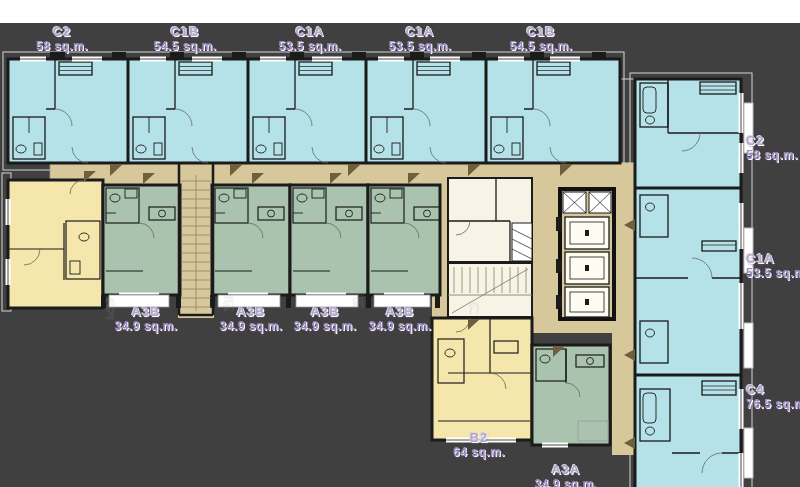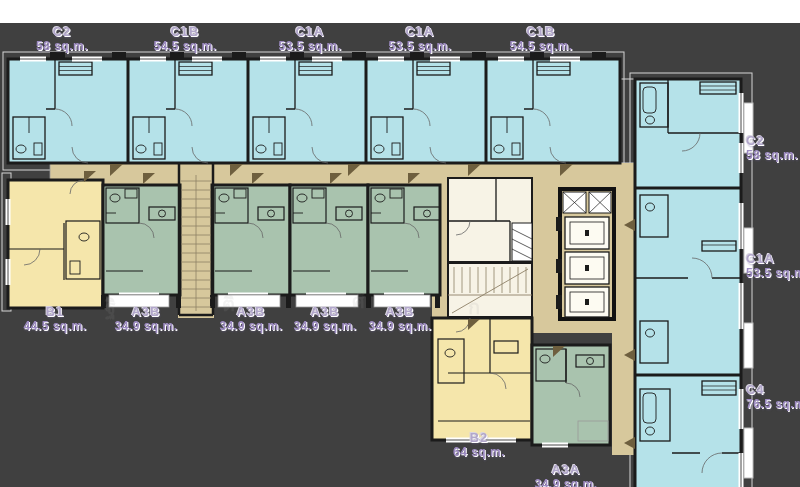--- a/index.html
+++ b/index.html
@@ -312,24 +312,20 @@
   </div>
   <div class="lbl la" style="left:746px;top:229px">
     <div class="uname">C1A</div>
     <div class="uarea">53.5 sq.m.</div>
   </div>
   <div class="lbl la" style="left:746px;top:360px">
     <div class="uname">C4</div>
     <div class="uarea">76.5 sq.m.</div>
   </div>
 
-  <div class="lbl" style="left:55px;top:282px">
-    <div class="uname">B1</div>
-    <div class="uarea">44.5 sq.m.</div>
-  </div>
   <div class="lbl" style="left:146px;top:282px">
     <div class="uname">A3B</div>
     <div class="uarea">34.9 sq.m.</div>
   </div>
   <div class="lbl" style="left:251px;top:282px">
     <div class="uname">A3B</div>
     <div class="uarea">34.9 sq.m.</div>
   </div>
   <div class="lbl" style="left:325px;top:282px">
     <div class="uname">A3B</div>

